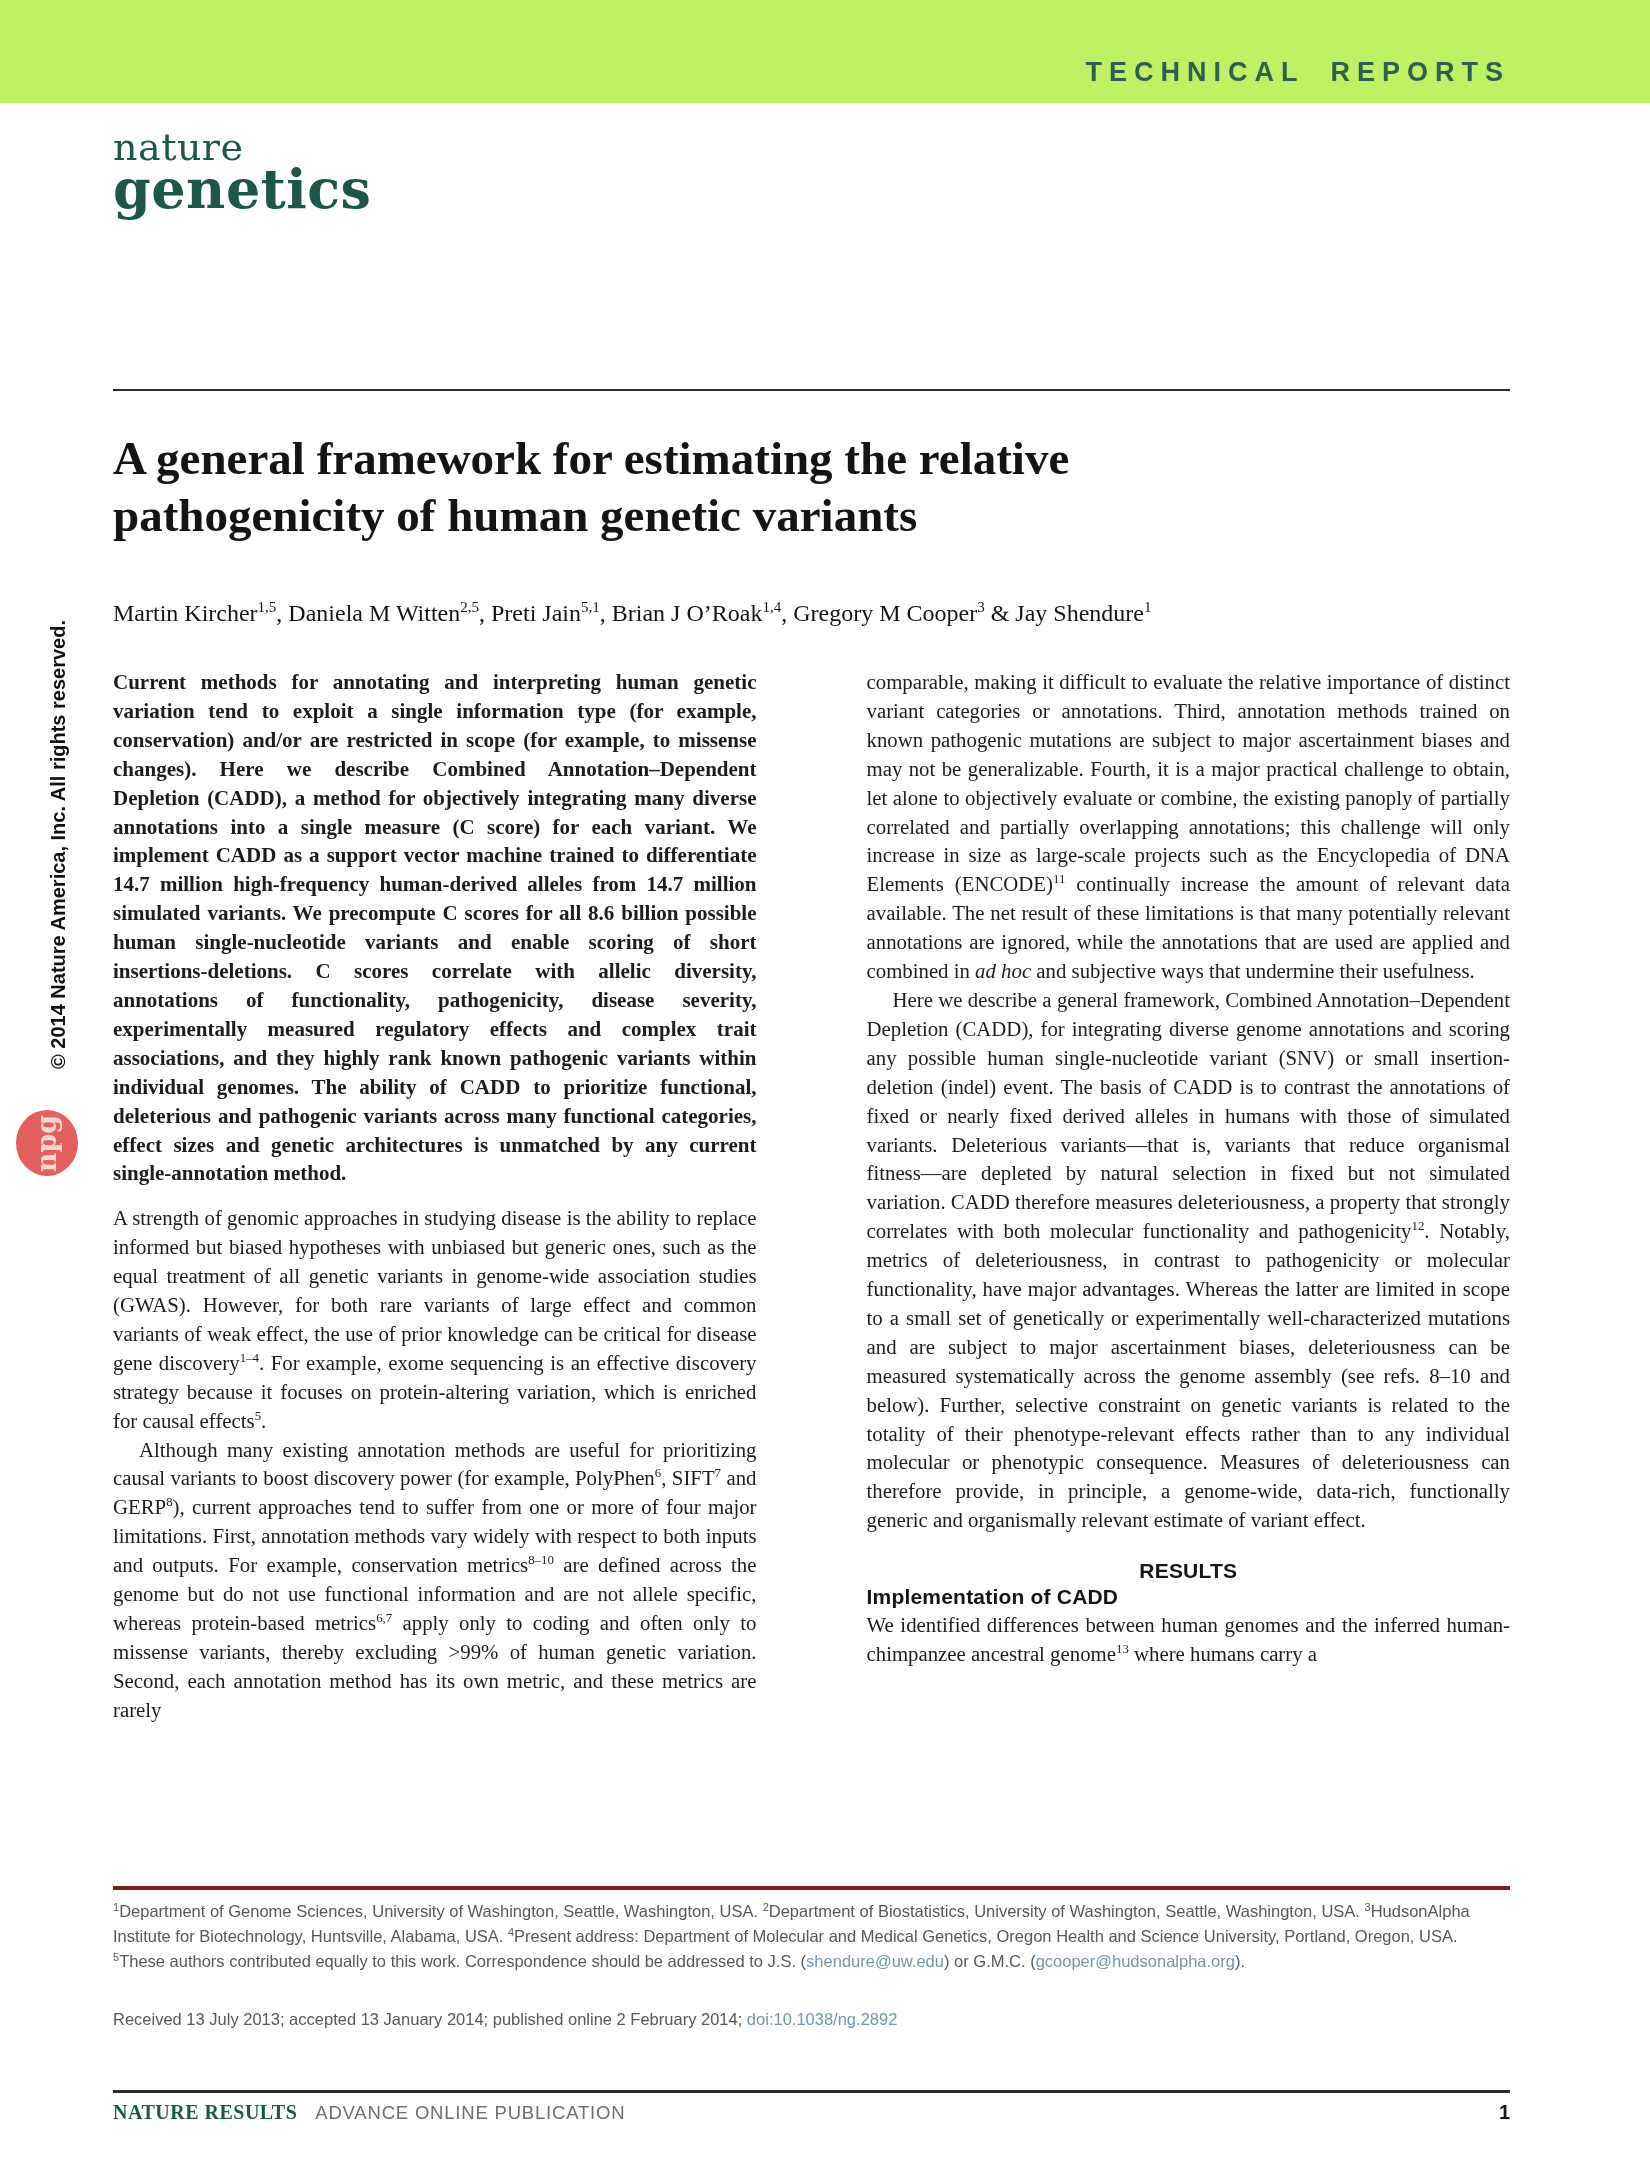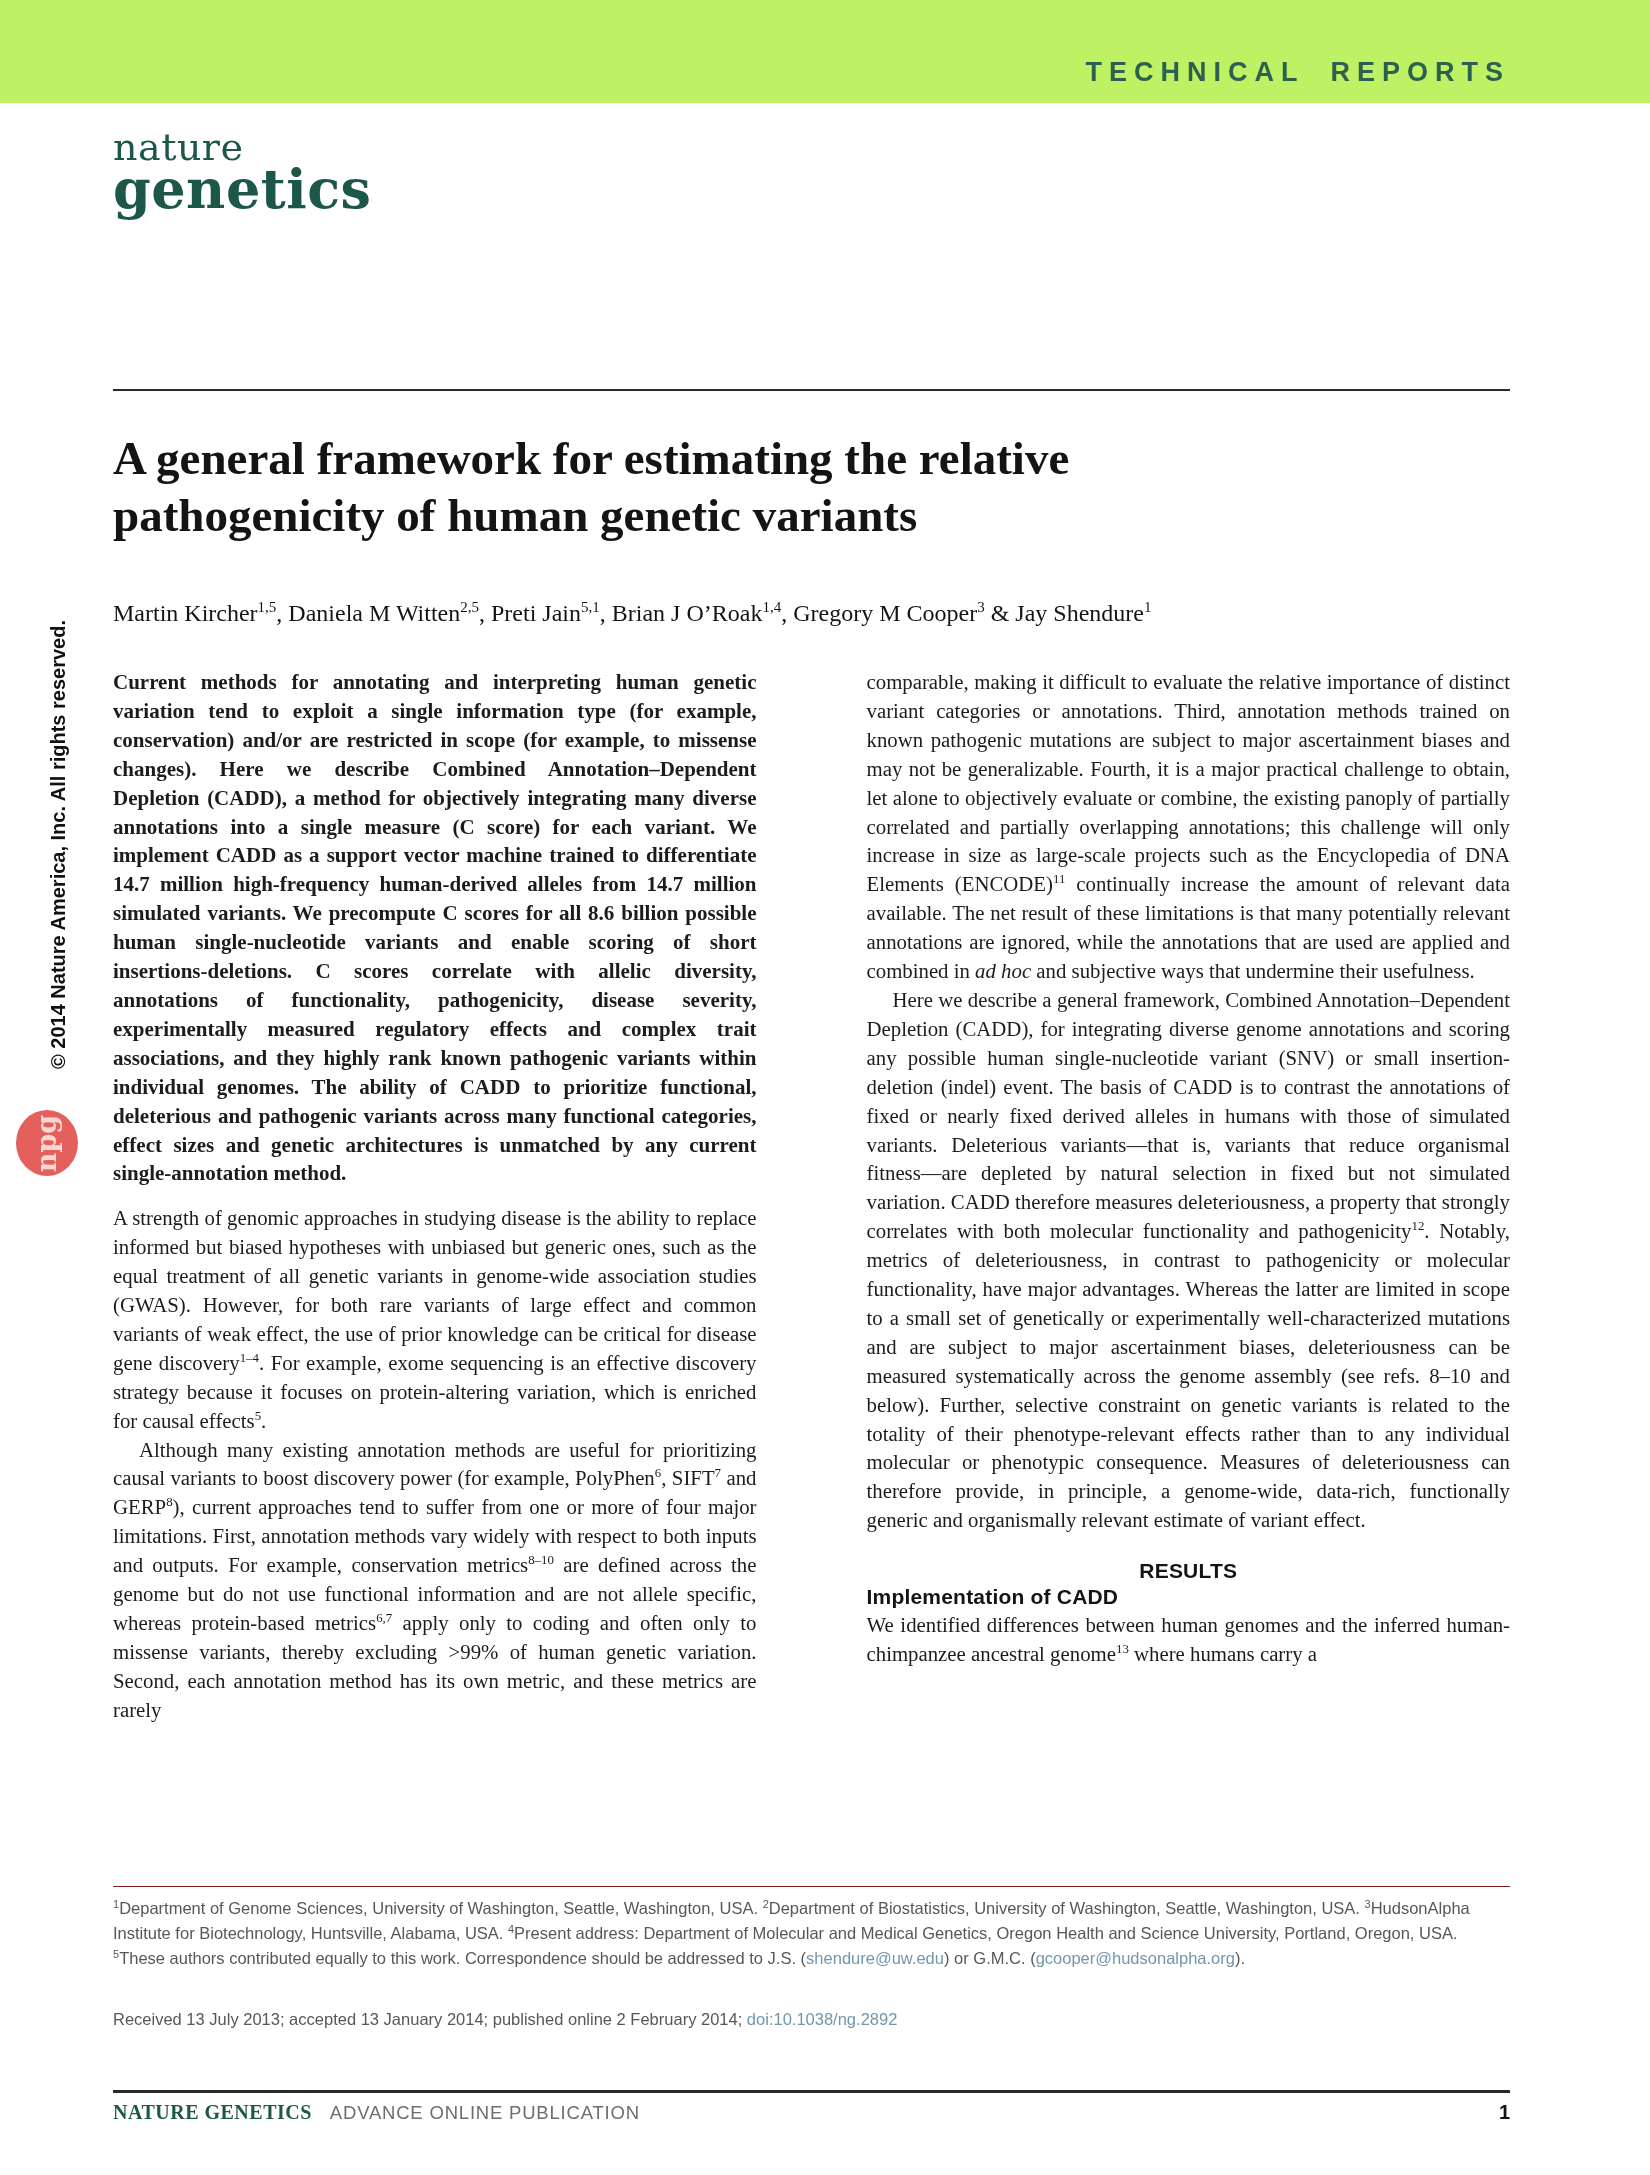--- a/index.html
+++ b/index.html
@@ -83,21 +83,21 @@
   h3.subhead {
     font-family:"Liberation Sans", sans-serif; font-weight:bold;
     font-size:21px; color:#141414; margin-top:2px; margin-bottom:2px; letter-spacing:0.2px;
   }
 
   
   .footnotes {
     position:absolute; left:113px; top:1886px; width:1397px;
     font-family:"Liberation Sans", sans-serif; font-size:16.5px;
     line-height:25px; color:#54585a; font-stretch:condensed;
-    border-top:1px solid #7f1d1d; padding-top:9px;
+    border-top:4px solid #7f1d1d; padding-top:9px;
   }
   .footnotes sup { font-size:11px; }
   .received {
     position:absolute; left:113px; top:2010px; width:1397px;
     font-family:"Liberation Sans", sans-serif; font-size:16.5px;
     color:#54585a;
   }
   .link { color:#7396ad; cursor:pointer; }
 
   
@@ -158,18 +158,18 @@
       <h3 class="subhead">Implementation of CADD</h3>
       <p class="body">We identified differences between human genomes and the inferred human-chimpanzee ancestral genome<sup>13</sup> where humans carry a</p>
     </div>
   </div>
 
   <div class="footnotes"><sup>1</sup>Department of Genome Sciences, University of Washington, Seattle, Washington, USA. <sup>2</sup>Department of Biostatistics, University of Washington, Seattle, Washington, USA. <sup>3</sup>HudsonAlpha Institute for Biotechnology, Huntsville, Alabama, USA. <sup>4</sup>Present address: Department of Molecular and Medical Genetics, Oregon Health and Science University, Portland, Oregon, USA. <sup>5</sup>These authors contributed equally to this work. Correspondence should be addressed to J.S. (<span class="link">shendure@uw.edu</span>) or G.M.C. (<span class="link">gcooper@hudsonalpha.org</span>).</div>
   <div class="received">Received 13 July 2013; accepted 13 January 2014; published online 2 February 2014; <span class="link">doi:10.1038/ng.2892</span></div>
 
   <hr class="footer-rule">
   <div class="footer">
-    <span class="footer-journal">NATURE GENETICS</span>
+    <span class="footer-journal">NATURE RESULTS</span>
     <span class="footer-pub">ADVANCE ONLINE PUBLICATION</span>
     <span class="footer-page">1</span>
   </div>
 
 </div>
 
 </body></html>

